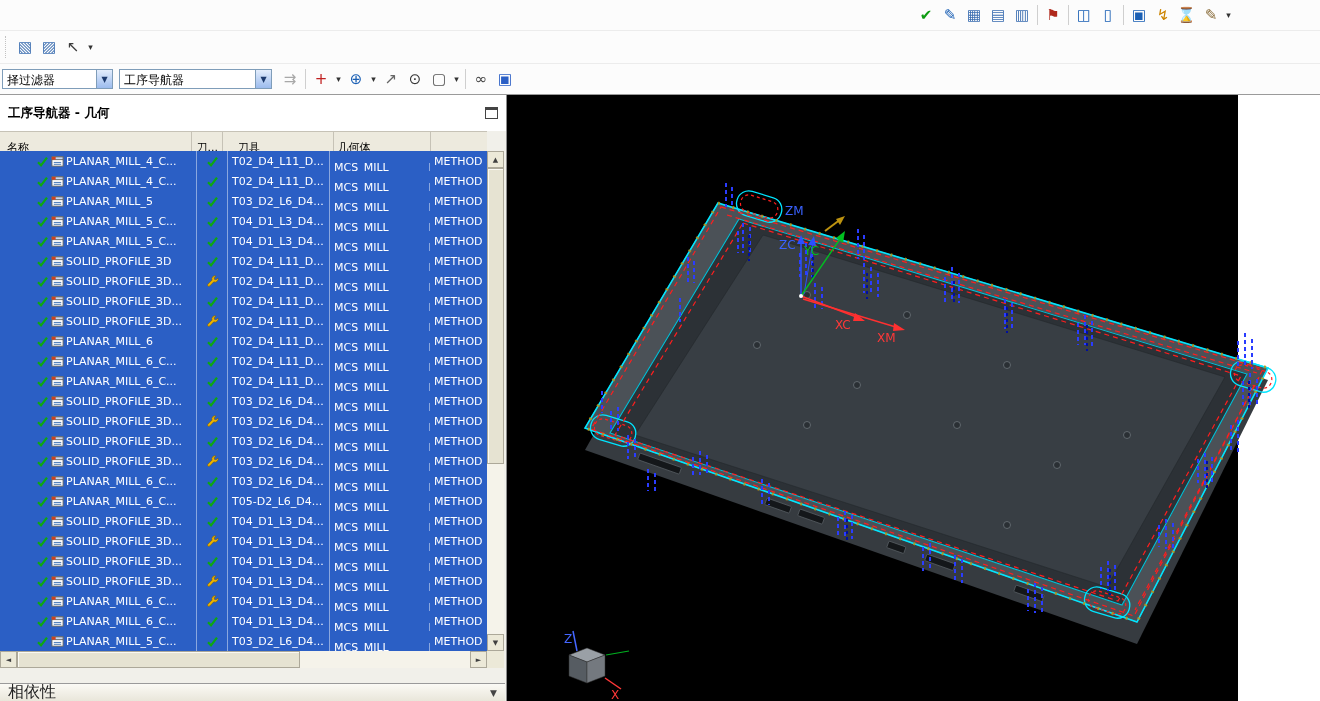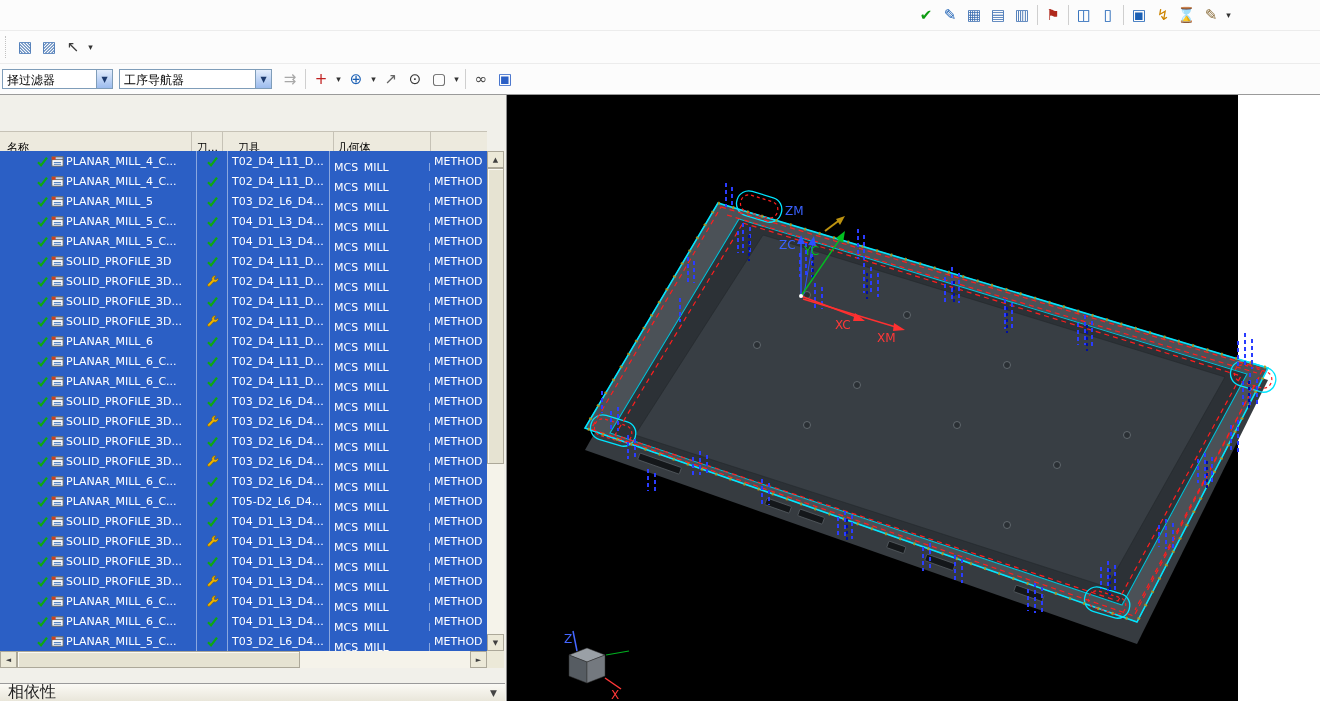--- a/index.html
+++ b/index.html
@@ -139,20 +139,24 @@
           <span class="tbi arrow" style="color: rgb(51, 51, 51);">▾</span>
           <span class="tbi sep"></span>
           <span class="tbi" style="color: rgb(68, 68, 68);">∞</span>
           <span class="tbi" style="color: rgb(43, 95, 197);">▣</span>
         </div>
     </div>
   </div>
 
   <div class="left-panel">
 
+    <div class="panel-title">
+      <span class="t">工序导航器 - 几何</span>
+      <span class="float-icon"></span>
+    </div>
 
     <div class="tbl-header">
       <span class="hc hc-name">名称</span>
       <span class="hc hc-st">刀...</span>
       <span class="hc hc-tool">刀具</span>
       <span class="hc hc-geom">几何体</span>
       <span class="hc hc-meth">方法</span>
     </div>
 
     <div class="rows">

